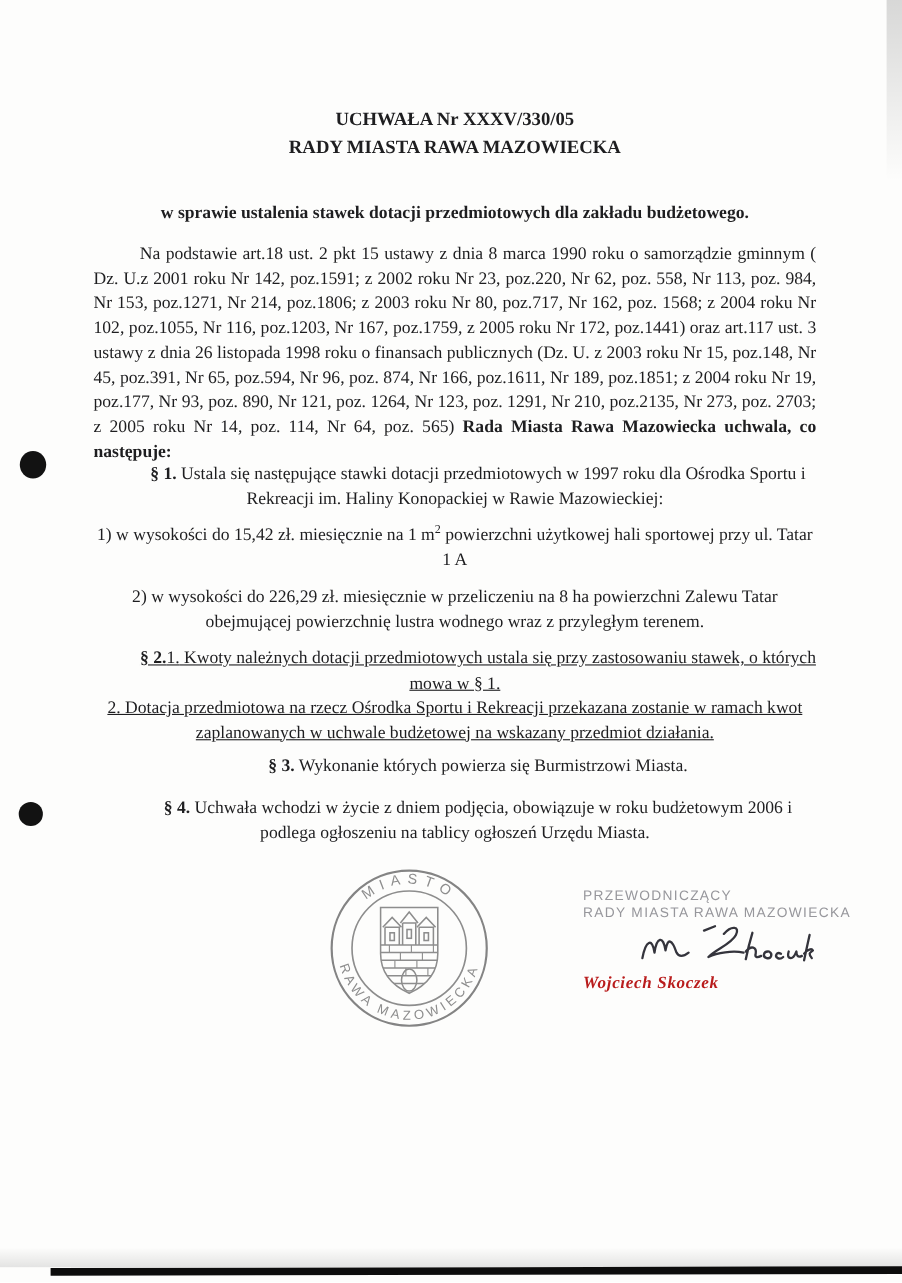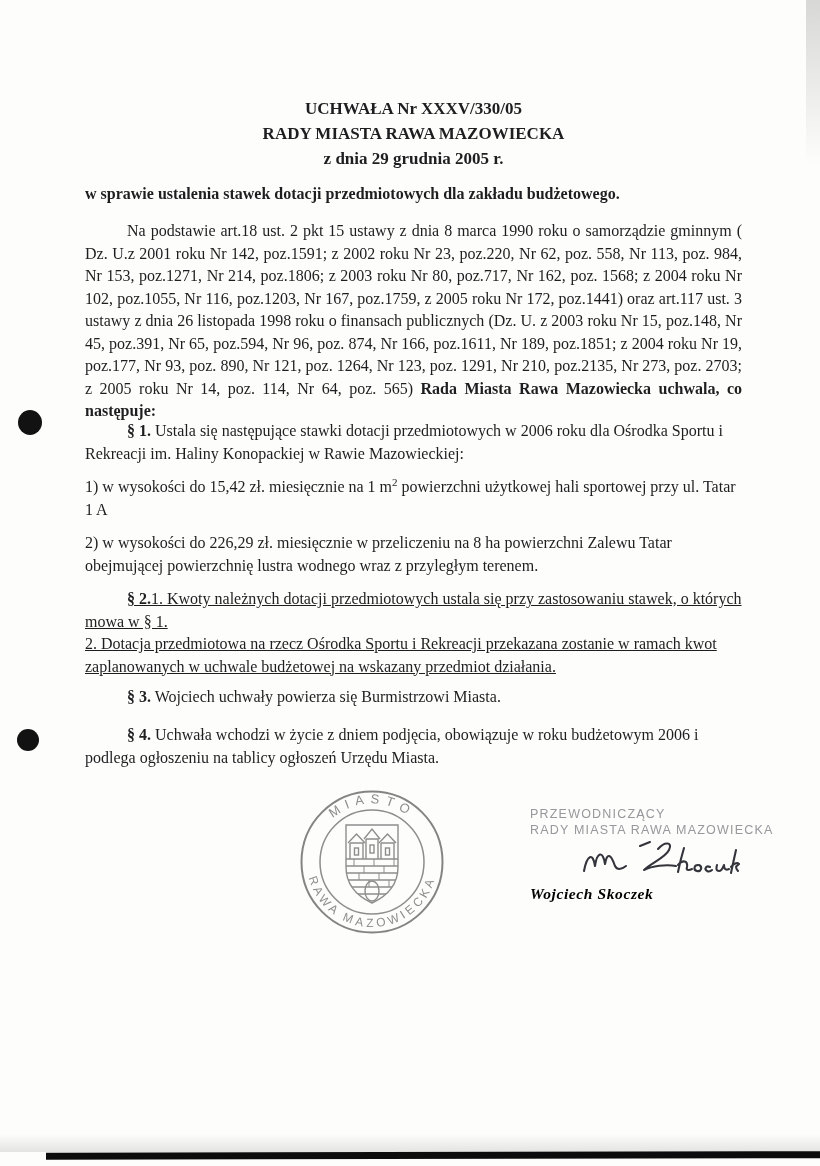--- a/index.html
+++ b/index.html
@@ -1,21 +1,21 @@
 <!DOCTYPE html>
 <html><head>
 <meta charset="utf-8">
 <style>
   html,body { margin:0; padding:0; background:#ffffff; }
   .page {
     position:relative; width:820px; height:1166px;
     background:#fdfdfc; overflow:hidden;
     font-family:"Liberation Serif", serif; color:#1e1e20;
   }
-  .blk { position:absolute; left:85px; width:657px; font-size:16px; line-height:22.5px; margin:0; }
+  .blk { position:absolute; left:85px; width:657px; font-size:16px; line-height:22.5px; margin:0;text-align:center; }
   .title { text-align:center; font-weight:bold; font-size:17px; line-height:25px; }
   .subject { font-weight:bold; }
   .preamble { text-align:justify; text-indent:42px; }
   .indent { text-indent:42px; }
   .m0 { margin:0;text-decoration:underline; }
   sup { font-size:11px; line-height:0; vertical-align:super; }
 
   
   .edge-right { position:absolute; right:0; top:0; width:14px; height:165px;
     background:linear-gradient(to bottom, rgba(0,0,0,0.15), rgba(0,0,0,0)); }
@@ -28,54 +28,53 @@
     background:#0c0c0c; transform:rotate(-0.12deg); }
 
   
   .seal { position:absolute; left:297px; top:787px; width:150px; height:150px; }
 
   
   .sig { position:absolute; left:530px; top:806px; width:270px; }
   .sig-role { font-family:"Liberation Sans", sans-serif; font-size:12.5px; line-height:16px;
     color:#97979c; letter-spacing:1.2px; white-space:nowrap; }
   .sig-svg { display:block; margin:1px auto 0; }
-  .sig-name { font-style:italic; font-weight:bold; font-size:15.5px; color:#000000;
+  .sig-name { font-style:italic; font-weight:bold; font-size:15.5px; color:#b91c1c;
     letter-spacing:0.6px; margin-top:0; }
 </style>
 </head>
 <body>
 
 <div class="page">
 
   <div class="edge-right"></div>
   <div class="hole hole1"></div>
   <div class="hole hole2"></div>
 
   <div class="blk title" style="top:96px">
     <div>UCHWAŁA  Nr XXXV/330/05</div>
     <div>RADY MIASTA RAWA MAZOWIECKA</div>
-    <div>z dnia 29 grudnia  2005 r.</div>
   </div>
 
   <div class="blk subject" style="top:183px">w sprawie ustalenia stawek dotacji przedmiotowych dla zakładu budżetowego.</div>
 
   <p class="blk preamble" style="top:220px"><span>Na podstawie art.18 ust. 2 pkt 15 ustawy z dnia 8 marca 1990 roku o samorządzie gminnym ( Dz. U.z 2001 roku Nr 142, poz.1591;  z 2002 roku Nr 23, poz.220, Nr 62, poz. 558, Nr 113, poz. 984, Nr 153, poz.1271, Nr 214,  poz.1806;  z 2003 roku Nr 80, poz.717, Nr 162, poz. 1568; z 2004 roku Nr 102, poz.1055, Nr 116, poz.1203, Nr 167, poz.1759, z 2005 roku Nr 172, poz.1441) oraz art.117 ust. 3  ustawy z dnia 26 listopada 1998 roku o finansach publicznych (Dz. U. z 2003 roku Nr 15, poz.148, Nr 45, poz.391, Nr 65, poz.594, Nr 96, poz. 874, Nr 166, poz.1611, Nr 189, poz.1851; z 2004 roku Nr 19, poz.177, Nr 93, poz. 890, Nr 121, poz. 1264, Nr 123, poz. 1291, Nr 210, poz.2135, Nr 273, poz. 2703; z 2005 roku Nr 14, poz. 114, Nr 64, poz. 565) </span><b>Rada Miasta Rawa Mazowiecka uchwala,  co następuje:</b></p>
 
-  <p class="blk indent" style="top:420px"><b>§ 1.</b><span> Ustala się następujące stawki dotacji przedmiotowych  w 2006 roku  dla  Ośrodka Sportu i Rekreacji im. Haliny Konopackiej w Rawie Mazowieckiej:</span></p>
+  <p class="blk indent" style="top:420px"><b>§ 1.</b><span> Ustala się następujące stawki dotacji przedmiotowych  w 1997 roku  dla  Ośrodka Sportu i Rekreacji im. Haliny Konopackiej w Rawie Mazowieckiej:</span></p>
 
   <p class="blk" style="top:476px"><span>1)  w  wysokości do  15,42  zł. miesięcznie na 1 m</span><sup>2</sup><span>  powierzchni użytkowej hali sportowej przy ul. Tatar 1 A</span></p>
 
   <p class="blk" style="top:532px">2) w wysokości do 226,29 zł. miesięcznie w przeliczeniu na 8 ha powierzchni Zalewu Tatar obejmującej powierzchnię lustra wodnego wraz  z przyległym terenem.</p>
 
   <div class="blk" style="top:588px">
     <p class="m0 indent"><b>§ 2.</b><span>1.</span><span> Kwoty należnych dotacji przedmiotowych ustala się przy zastosowaniu stawek, o których mowa w § 1.</span></p>
     <p class="m0">2. Dotacja przedmiotowa na rzecz Ośrodka Sportu i Rekreacji przekazana zostanie  w ramach kwot zaplanowanych w uchwale budżetowej na wskazany przedmiot działania.</p>
   </div>
 
-  <p class="blk indent" style="top:686px"><b>§ 3.</b><span> Wojciech uchwały powierza się Burmistrzowi Miasta.</span></p>
+  <p class="blk indent" style="top:686px"><b>§ 3.</b><span> Wykonanie których powierza się Burmistrzowi Miasta.</span></p>
 
   <p class="blk indent" style="top:724px"><b>§ 4.</b><span> Uchwała wchodzi w życie z dniem podjęcia, obowiązuje w roku budżetowym 2006 i podlega ogłoszeniu na tablicy ogłoszeń Urzędu Miasta.</span></p>
 
   <div class="seal">
     <svg width="150" height="150" viewBox="0 0 150 150">
       <defs>
         <path id="arcTop" d="M 16.5,75 A 58.5,58.5 0 0 1 133.5,75"></path>
         <path id="arcBot" d="M 10,75 A 65,65 0 0 0 140,75"></path>
         <clipPath id="shieldClip">
             <path d="M49,38 H101 V80 Q101,104 75,116 Q49,104 49,80 Z"></path>

